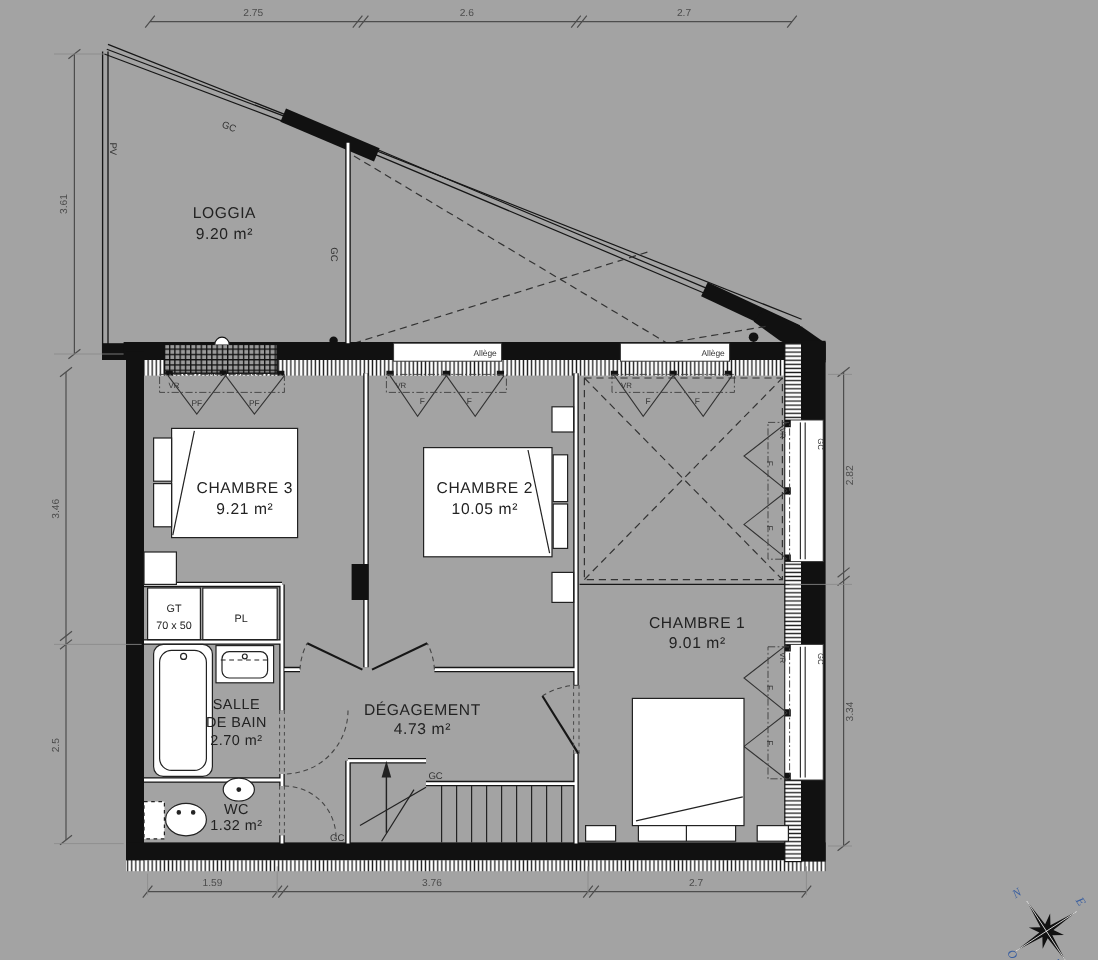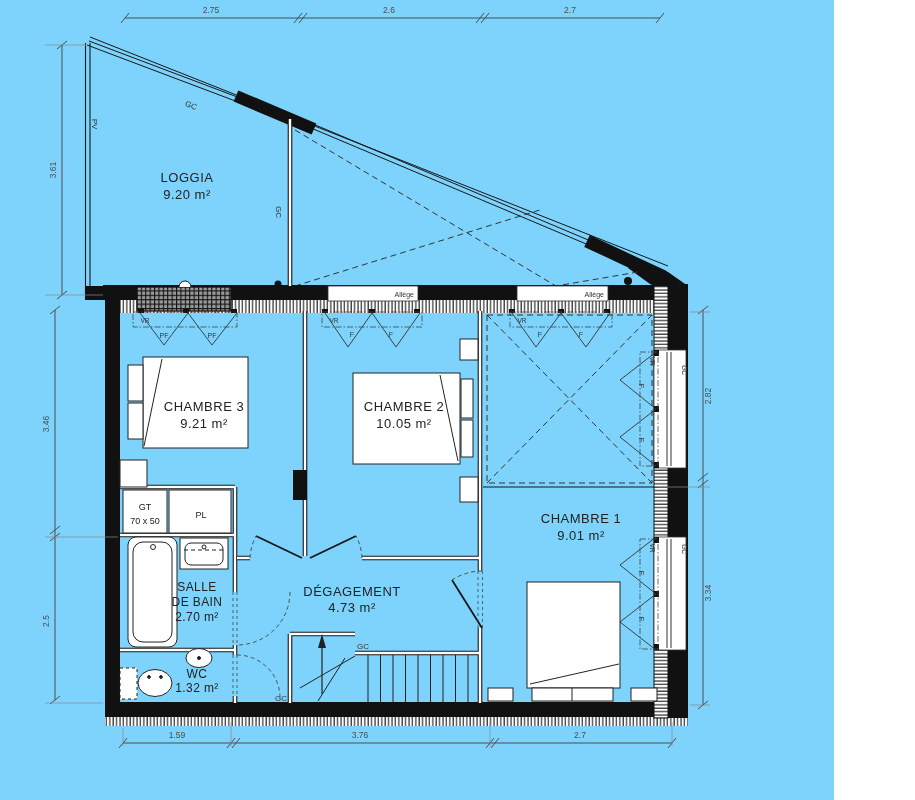--- a/index.html
+++ b/index.html
@@ -1,16 +1,16 @@
 <!DOCTYPE html>
 <html><head>
 <meta charset="utf-8">
 <style>
   html,body{margin:0;padding:0;background:#fff;}
-  .canvas{position:relative;width:834px;height:800px;background:#7dd3fc;overflow:hidden;font-family:"Liberation Sans",sans-serif;}
+  .canvas{position:relative;width:915px;height:800px;background:#a3a3a3;overflow:hidden;font-family:"Liberation Sans",sans-serif;}
   svg{display:block;}
   text{font-family:"Liberation Sans",sans-serif;fill:#222;}
   .room{font-size:13px;text-anchor:middle;letter-spacing:.5px;}
   .room-sm{font-size:12px;text-anchor:middle;letter-spacing:.4px;}
   .dim{font-size:8.5px;fill:#4d4d4d;text-anchor:middle;}
   .lab{font-size:7px;fill:#333;text-anchor:middle;}
   .lab-s{font-size:6.5px;fill:#333;text-anchor:middle;}
   .lab-gc{font-size:8px;fill:#333;text-anchor:middle;}
   .lab-gt{font-size:9px;fill:#222;text-anchor:middle;}
   .allege{font-size:7px;fill:#333;text-anchor:end;}

